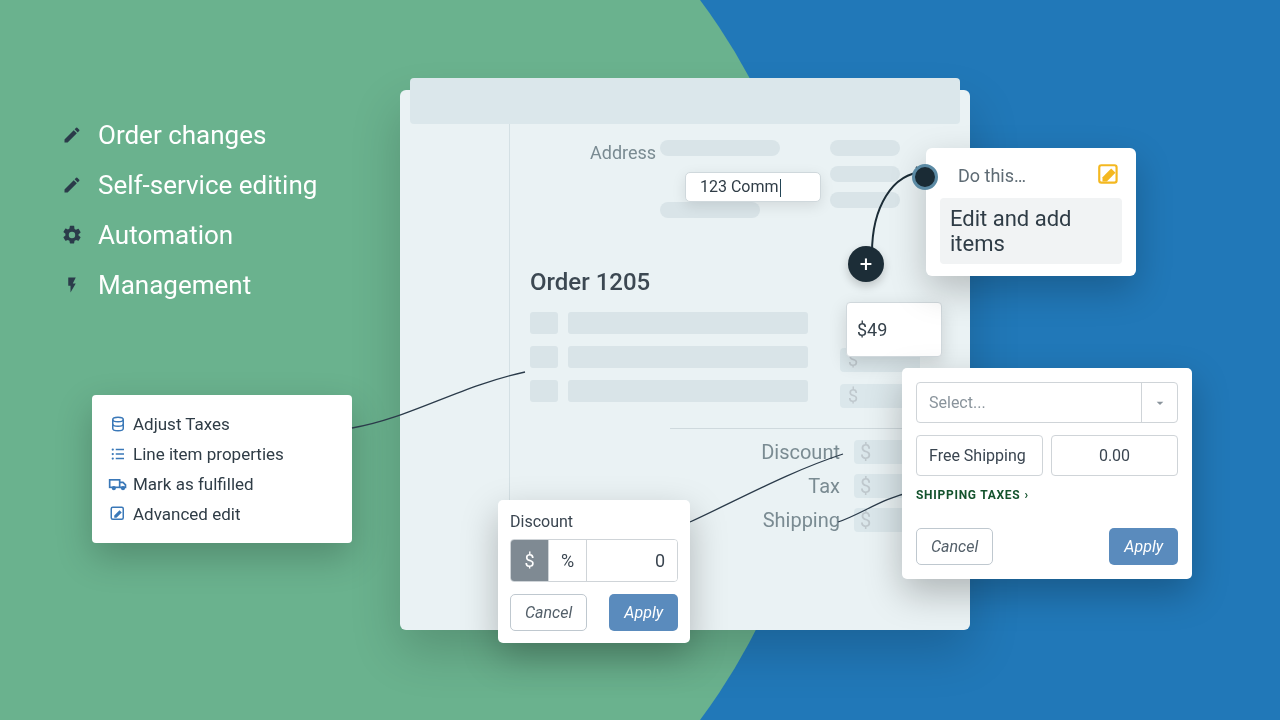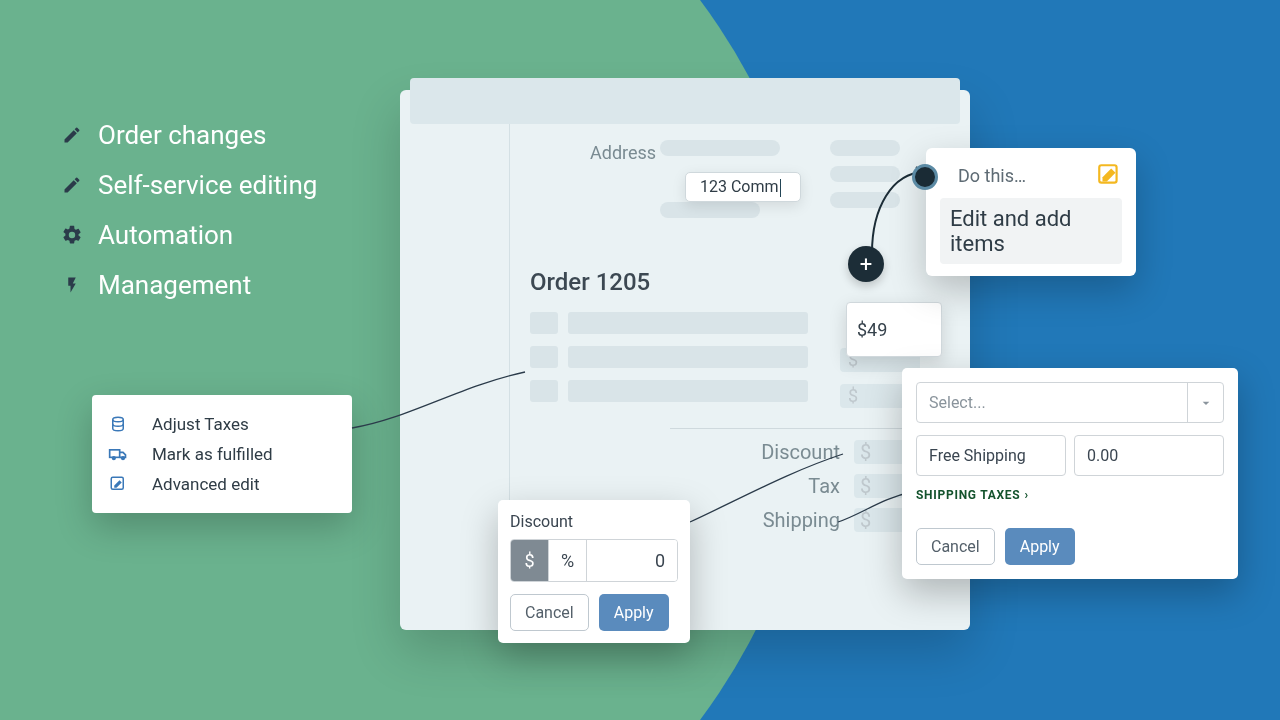--- a/index.html
+++ b/index.html
@@ -54,21 +54,21 @@
   .addr-skel-1 { width:120px; height:16px; }
   .addr-skel-3 { width:100px; height:16px; }
   .addr-rows-right { position:absolute; left:430px; top:50px; display:flex; flex-direction:column; gap:10px;}
   .addr-skel-4 { width:70px; height:16px; }
   .addr-skel-5 { width:70px; height:16px; }
 
   .addr-input {
     position:absolute; left:285px; top:82px;
     background:#fff; border:1px solid #cfd8dc; border-radius:5px;
     padding:4px 14px; font-size:16px; color:#2f3c46;
-    box-shadow:0 4px 14px rgba(0,0,0,0.10); width:116px;
+    box-shadow:0 4px 14px rgba(0,0,0,0.10); width:136px;
   }
   .addr-input .cursor { border-right:1.5px solid #245; display:inline-block; height:18px; vertical-align:middle; margin-left:1px;}
 
   .order-title {
     position:absolute; left:130px; top:178px;
     font-size:24px; color:#3c4852; font-weight:500;
   }
   .line-rows { position:absolute; left:130px; top:222px; display:flex; flex-direction:column; gap:12px;}
   .line-row { display:flex; gap:10px;}
   .line-sq { width:28px; height:22px; border-radius:3px; background:#d9e4e8;}
@@ -111,51 +111,51 @@
   .do-label { color:#5e6b74; font-size:18px; margin-left:18px;}
   .do-edit-icon { width:26px; height:26px; color:#f4b820;}
   .do-action { background:#f1f3f4; border-radius:4px; padding:8px 10px; font-size:22px; color:#2f3c46;}
 
   
   .actions-card {
     position:absolute; left:92px; top:395px;
     width:260px; background:#fff; border-radius:4px;
     box-shadow:0 14px 36px rgba(0,0,0,0.22); padding:14px 16px;
   }
-  .action-row { display:flex; align-items:center; gap:24px; font-size:17px; color:#2f3c46; padding:5px 0;}
+  .action-row { display:flex; align-items:center; gap:5px; font-size:17px; color:#2f3c46; padding:5px 0;}
   .action-icon { width:20px; height:20px; color:#3a78b8; display:flex; align-items:center; justify-content:center;}
 
   
   .discount-pop {
     position:absolute; left:498px; top:500px;
     width:192px; background:#fff; border-radius:5px;
     box-shadow:0 14px 36px rgba(0,0,0,0.25); padding:12px 12px 12px;
   }
   .discount-title { font-size:16px; color:#3a4550; margin-bottom:8px;}
   .seg-row { display:flex; margin-bottom:12px; border:1px solid #cfd4d8; border-radius:4px; overflow:hidden;}
   .seg { flex:0 0 38px; text-align:center; padding:10px 0; font-size:18px; color:#3a4550; background:#fff; border-right:1px solid #cfd4d8;}
   .seg.active { background:#7f8a93; color:#fff;}
   .seg-input { flex:1; text-align:right; padding:10px 12px; font-size:18px; color:#3a4550; background:#fff;}
-  .btn-row { display:flex; gap:10px; justify-content:flex-start;}
+  .btn-row { display:flex; justify-content:space-between;font-style:italic;}
   .btn { border-radius:5px; padding:8px 14px; font-size:16px; cursor:pointer; border:1px solid transparent;}
   .btn-cancel { background:#fff; border-color:#bfc8cf; color:#54606a;}
   .btn-apply { background:#5a8bbd; color:#fff;}
 
   
   .ship-pop {
     position:absolute; left:902px; top:368px;
-    width:336px; background:#fff; border-radius:5px;
+    width:290px; background:#fff; border-radius:5px;
     box-shadow:0 14px 36px rgba(0,0,0,0.25); padding:14px 14px;
   }
   .select-box { display:flex; border:1px solid #cfd4d8; border-radius:4px; overflow:hidden; margin-bottom:12px;}
   .select-text { flex:1; padding:10px 12px; color:#8a949c; font-size:16px;}
   .select-caret { width:36px; border-left:1px solid #cfd4d8; display:flex; align-items:center; justify-content:center; color:#8a949c;}
   .ship-row { display:flex; gap:8px; margin-bottom:12px;}
   .ship-input { flex:1; border:1px solid #cfd4d8; border-radius:4px; padding:10px 12px; font-size:16px; color:#3a4550;}
-  .ship-amount { width:74px; text-align:left;}
+  .ship-amount { width:74px; text-align:center;}
   .ship-taxes { font-size:12px; letter-spacing:0.06em; color:#14532d; font-weight:700; margin-bottom:26px;}
   .ship-taxes .chev { font-size:12px; margin-left:4px;}
 
 </style>
 </head>
 <body>
 
 <div class="bg-circle"></div>
 
 <div class="feature-list">
@@ -287,20 +287,33 @@
       <svg viewBox="0 0 24 24" width="18" height="18" fill="none" stroke="#3a78b8" stroke-width="2">
           <ellipse cx="12" cy="6" rx="7" ry="3"></ellipse>
           <path d="M5 6v6c0 1.66 3.13 3 7 3s7-1.34 7-3V6"></path>
           <path d="M5 12v6c0 1.66 3.13 3 7 3s7-1.34 7-3v-6"></path>
         </svg>
     </span>
     <span>Adjust Taxes</span>
   </div>
   <div class="action-row">
     <span class="action-icon">
+      <svg viewBox="0 0 24 24" width="18" height="18" fill="#3a78b8">
+          <circle cx="5" cy="6" r="1.5"></circle>
+          <rect x="9" y="5" width="11" height="2"></rect>
+          <circle cx="5" cy="12" r="1.5"></circle>
+          <rect x="9" y="11" width="11" height="2"></rect>
+          <circle cx="5" cy="18" r="1.5"></circle>
+          <rect x="9" y="17" width="11" height="2"></rect>
+        </svg>
+    </span>
+    <span>Line item properties</span>
+  </div>
+  <div class="action-row">
+    <span class="action-icon">
       <svg viewBox="0 0 24 24" width="20" height="20" fill="none" stroke="#3a78b8" stroke-width="2">
           <rect x="2" y="7" width="12" height="9"></rect>
           <path d="M14 10h4l3 3v3h-7"></path>
           <circle cx="7" cy="17" r="1.5" fill="#3a78b8"></circle>
           <circle cx="18" cy="17" r="1.5" fill="#3a78b8"></circle>
         </svg>
     </span>
     <span>Mark as fulfilled</span>
   </div>
   <div class="action-row">

